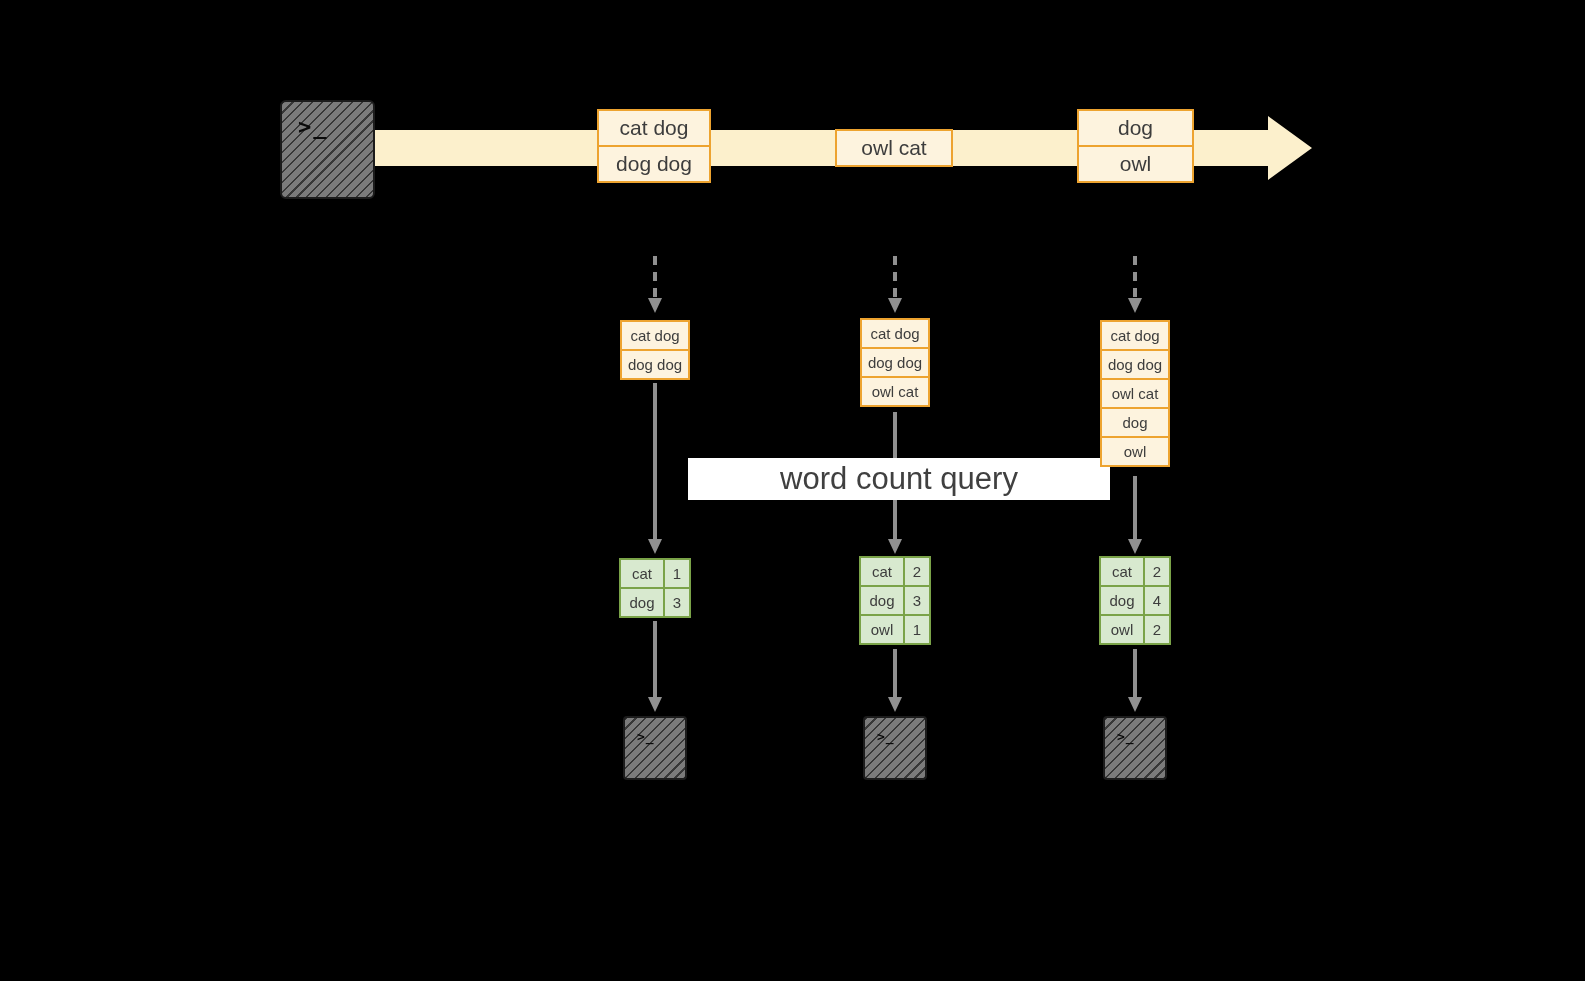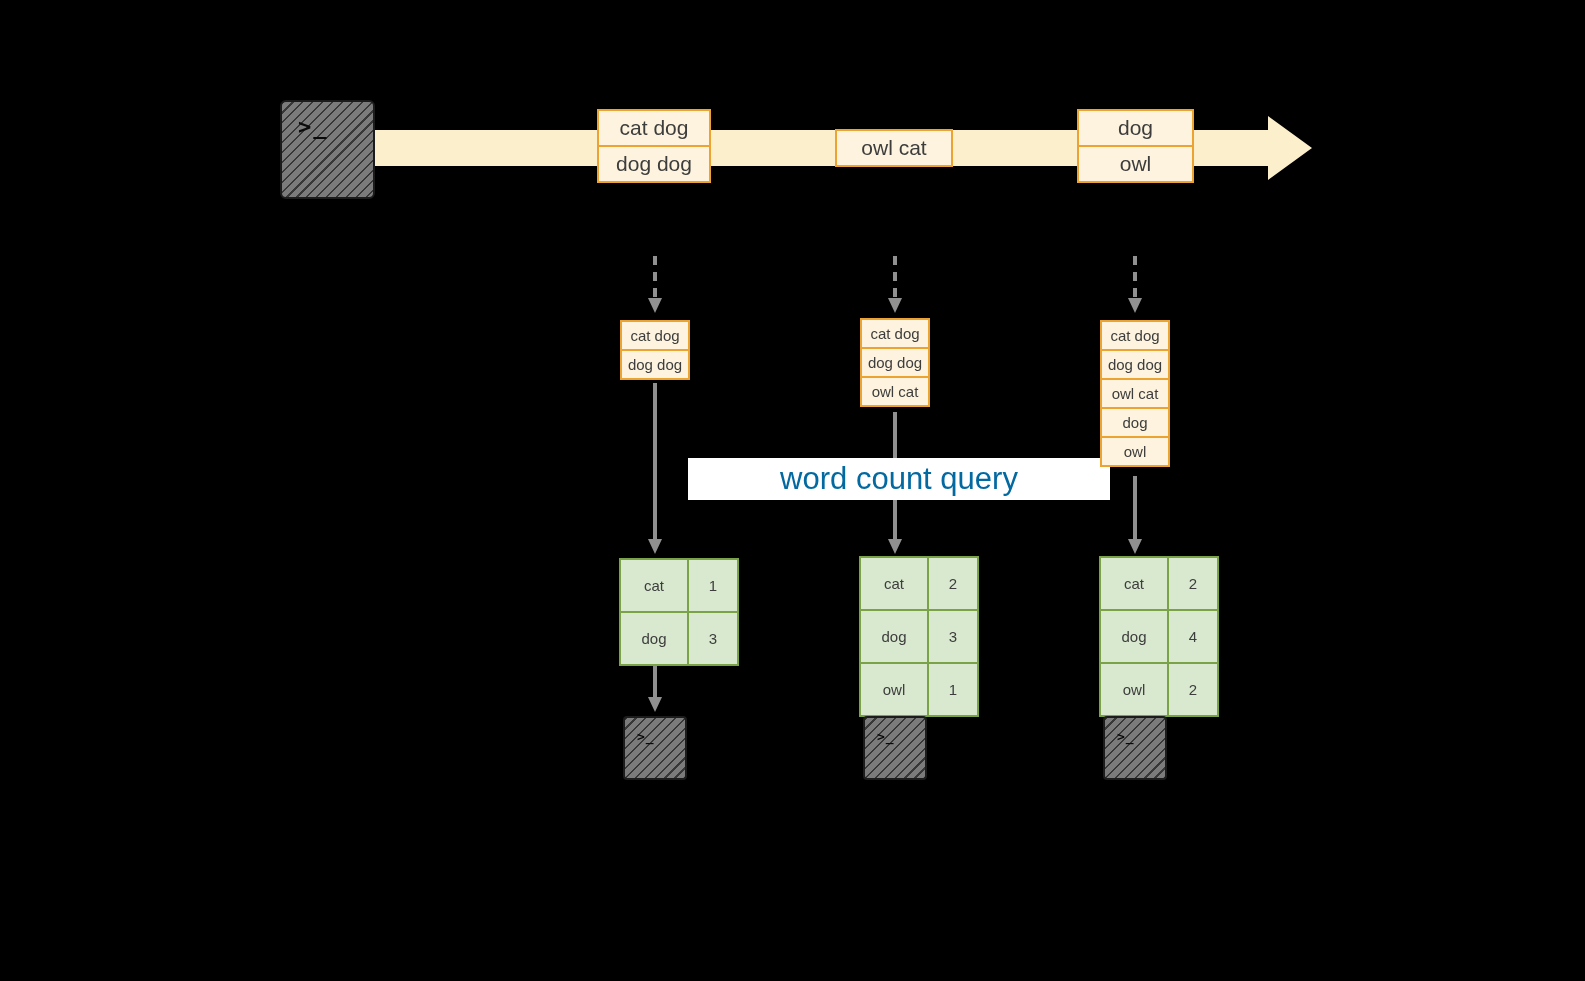--- a/index.html
+++ b/index.html
@@ -48,28 +48,28 @@
     width:70px;height:31px;display:flex;align-items:center;justify-content:center;
     font-size:15px;color:#3d3d3d;
   }
   .rec-box + .rec-box{margin-top:-2px;}
 
   
   .banner{
     position:absolute;left:688px;top:458px;width:422px;height:42px;
     background:#ffffff;z-index:2;
     display:flex;align-items:center;justify-content:center;
-    font-size:31px;color:#0369a1;
+    font-size:31px;color:#404040;
   }
 
   
   .wc-table{position:absolute;border-collapse:collapse;z-index:3;}
   .wc-table td{
     border:2px solid #7aa348;background:#d8e9cf;
-    font-size:15px;color:#3d3d3d;text-align:center;padding:12px;
+    font-size:15px;color:#3d3d3d;text-align:center;padding:0;
   }
   .wc-table td.w{width:42px;height:27px;}
   .wc-table td.c{width:24px;}
 </style>
 </head>
 <body>
 
 <div class="canvas">
 
   <svg class="layer" width="1585" height="981">

